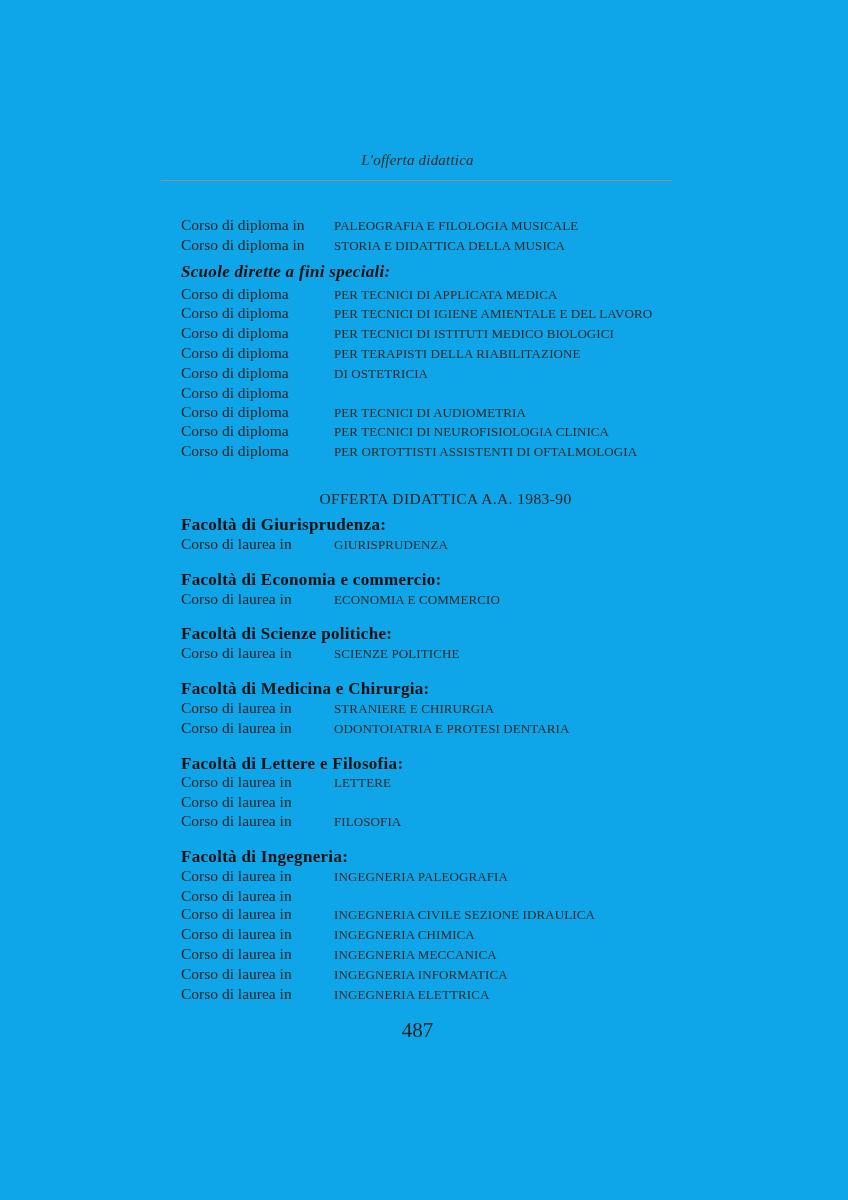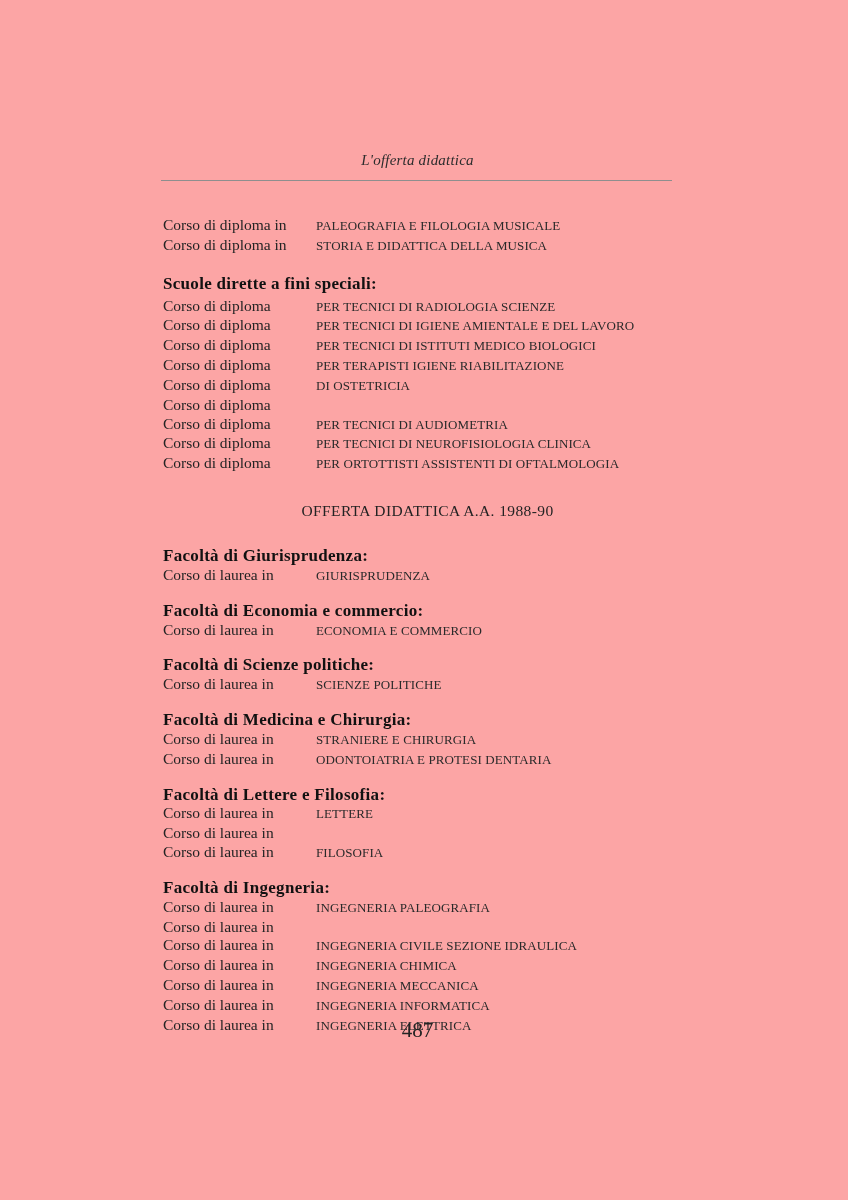--- a/index.html
+++ b/index.html
@@ -1,20 +1,20 @@
 <!DOCTYPE html>
 <html><head>
 <meta charset="utf-8">
 <style>
   html, body { margin: 0; padding: 0; background: #ffffff; }
   .page {
     position: relative;
     width: 848px;
     height: 1200px;
-    background: #fca5a5;
+    background: #0ea5e9;
     font-family: "Liberation Serif", serif;
     color: #1f1f1f;
     overflow: hidden;
   }
   .running-header {
     position: absolute;
     top: 150px;
     left: 163px;
     width: 509px;
     text-align: center;
@@ -27,21 +27,21 @@
   .header-rule {
     position: absolute;
     top: 180px;
     left: 161px;
     width: 511px;
     height: 1px;
     background: #8e8e8e;
   }
   .content {
     position: absolute;
-    left: 163px;
+    left: 181px;
     top: 216px;
     width: 509px;
   }
   .row {
     display: flex;
     align-items: baseline;
     line-height: 18.85px;
     white-space: nowrap;
   }
   .lbl {
@@ -55,33 +55,33 @@
     letter-spacing: 0.1px;
     color: #2a2a2a;
   }
   .heading {
     font-weight: bold;
     font-size: 17px;
     letter-spacing: 0.3px;
     line-height: 18.85px;
     color: #111111;
   }
-  .scuole-heading { margin-top: 19px; margin-bottom: 3px; }
+  .scuole-heading { margin-top: 7px; margin-bottom: 3px; font-style: italic; }
   .offerta-title {
     margin-top: 28px;
     position: relative;
     left: 10px;
     text-align: center;
     font-size: 15.5px;
     letter-spacing: 0.4px;
     line-height: 18.85px;
     color: #232323;
   }
   .faculty { margin-top: 16px; }
-  .faculty.first { margin-top: 26px; }
+  .faculty.first { margin-top: 7px; }
   .faculty .heading { margin-bottom: 0; }
   .page-number {
     position: absolute;
     top: 1021px;
     left: 163px;
     width: 509px;
     text-align: center;
     font-size: 21px;
     line-height: 19px;
     color: #242424;
@@ -106,33 +106,33 @@
         <span class="lbl">Corso di diploma in</span>
         <span class="val">STORIA E DIDATTICA DELLA MUSICA</span>
       </div>
     </div>
 
     <div class="heading scuole-heading">Scuole dirette a fini speciali:</div>
 
     <div>
       <div class="row">
         <span class="lbl">Corso di diploma</span>
-        <span class="val">PER TECNICI DI RADIOLOGIA SCIENZE</span>
+        <span class="val">PER TECNICI DI APPLICATA MEDICA</span>
       </div>
       <div class="row">
         <span class="lbl">Corso di diploma</span>
         <span class="val">PER TECNICI DI IGIENE AMIENTALE E DEL LAVORO</span>
       </div>
       <div class="row">
         <span class="lbl">Corso di diploma</span>
         <span class="val">PER TECNICI DI ISTITUTI MEDICO BIOLOGICI</span>
       </div>
       <div class="row">
         <span class="lbl">Corso di diploma</span>
-        <span class="val">PER TERAPISTI IGIENE RIABILITAZIONE</span>
+        <span class="val">PER TERAPISTI DELLA RIABILITAZIONE</span>
       </div>
       <div class="row">
         <span class="lbl">Corso di diploma</span>
         <span class="val">DI OSTETRICIA</span>
       </div>
       <div class="row">
         <span class="lbl">Corso di diploma</span>
       </div>
       <div class="row">
         <span class="lbl">Corso di diploma</span>
@@ -141,21 +141,21 @@
       <div class="row">
         <span class="lbl">Corso di diploma</span>
         <span class="val">PER TECNICI DI NEUROFISIOLOGIA CLINICA</span>
       </div>
       <div class="row">
         <span class="lbl">Corso di diploma</span>
         <span class="val">PER ORTOTTISTI ASSISTENTI DI OFTALMOLOGIA</span>
       </div>
     </div>
 
-    <div class="offerta-title">OFFERTA DIDATTICA A.A. 1988-90</div>
+    <div class="offerta-title">OFFERTA DIDATTICA A.A. 1983-90</div>
 
     <div class="faculty first">
       <div class="heading">Facoltà di Giurisprudenza:</div>
       <div class="row">
         <span class="lbl">Corso di laurea in</span>
         <span class="val">GIURISPRUDENZA</span>
       </div>
     </div>
 
     <div class="faculty">

